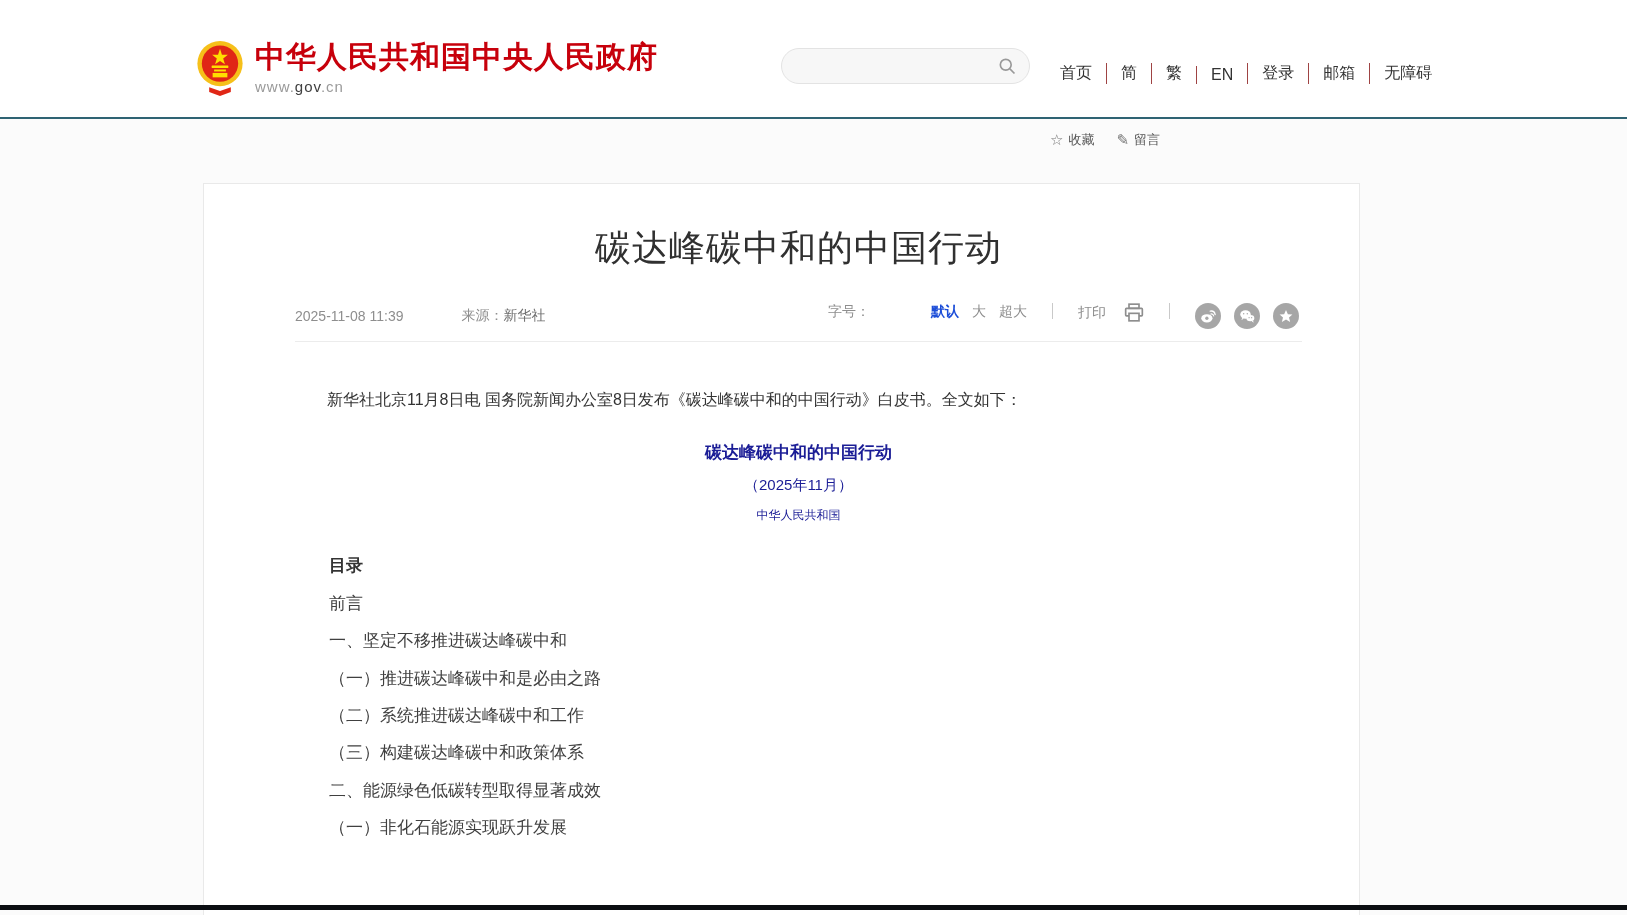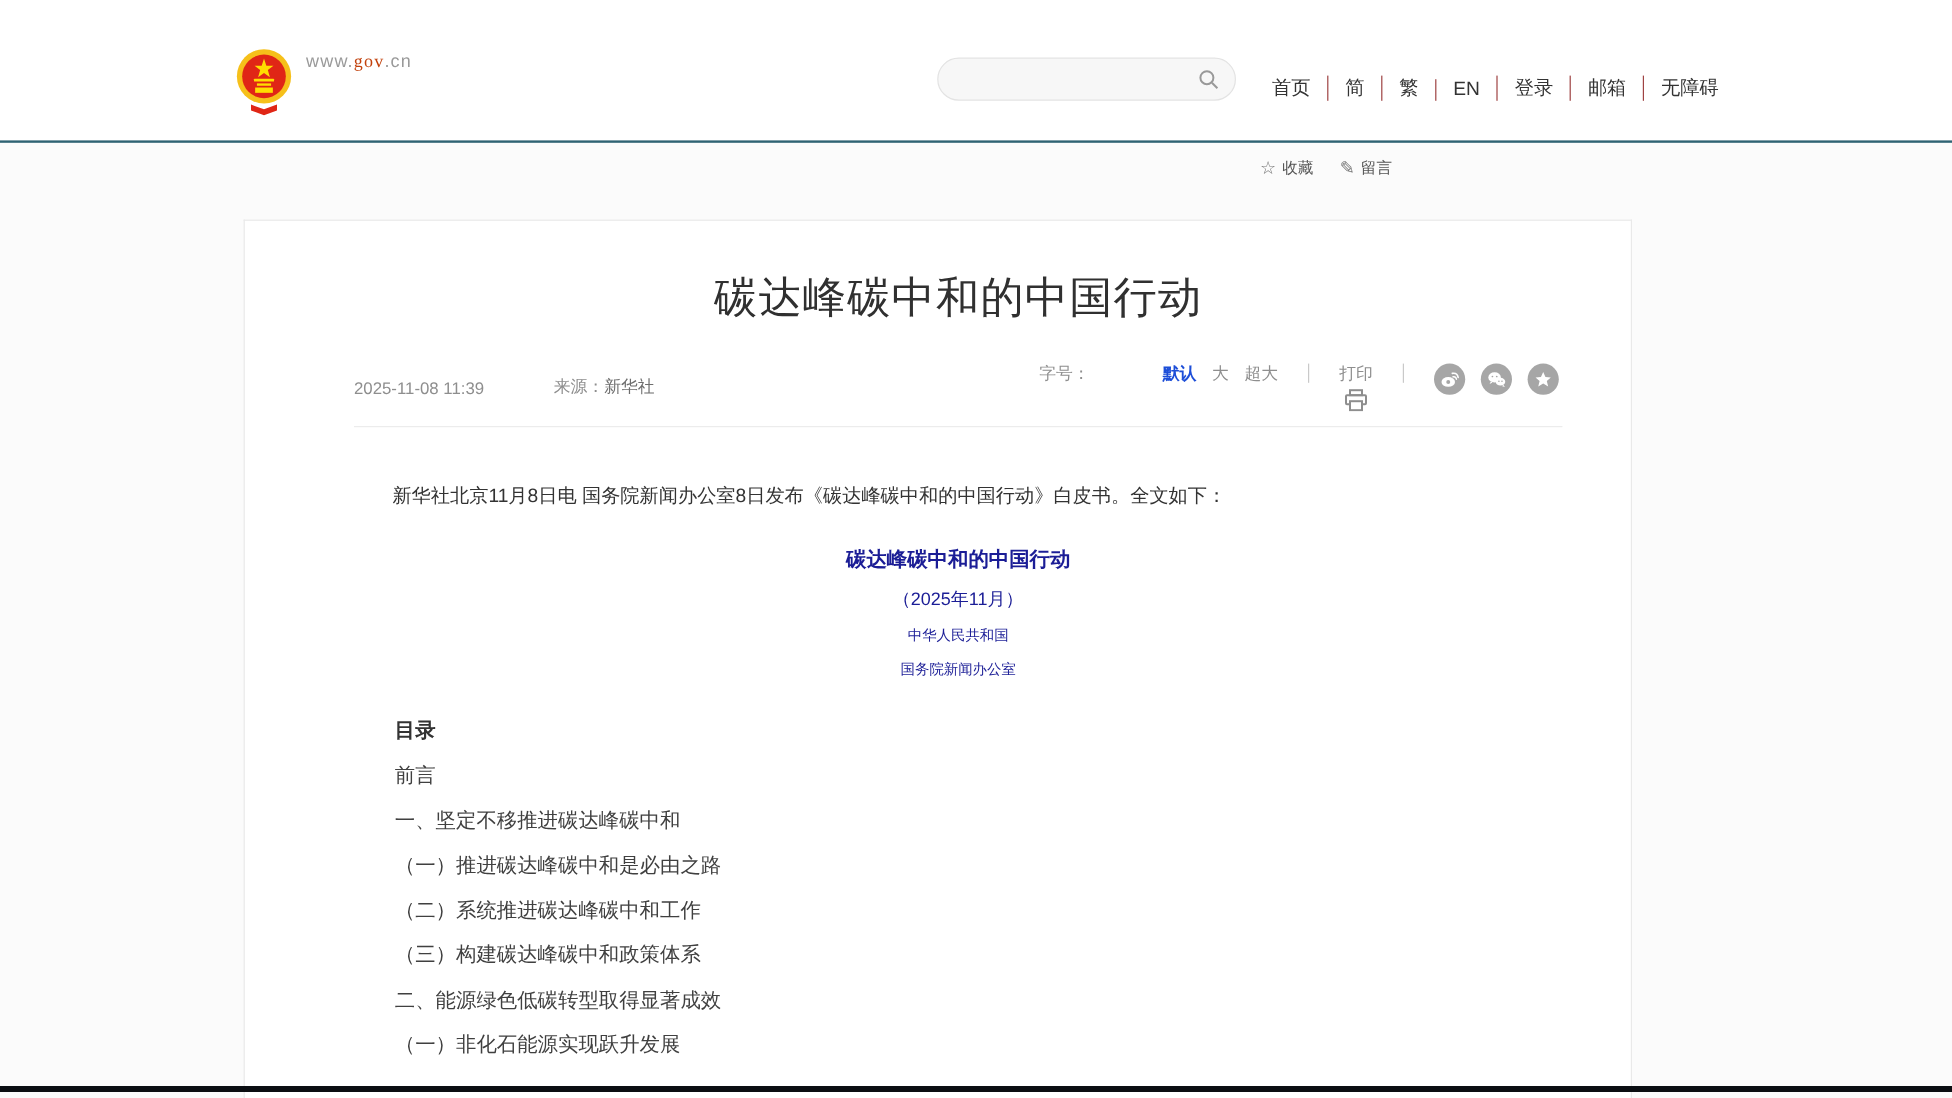--- a/index.html
+++ b/index.html
@@ -6,21 +6,21 @@
   html,body { width:1627px; height:915px; overflow:hidden;
     font-family:"Liberation Sans","DejaVu Sans",sans-serif; background:#fbfbfb; }
 
   
   .site-header { position:absolute; left:0; top:0; width:100%; height:119px;
     background:#fff; border-bottom:2px solid #2f6373; }
   .logo-group { position:absolute; left:195px; top:40px; display:flex; align-items:flex-start; }
   .emblem { width:50px; height:58px; margin-right:10px; }
   .site-title { font-size:30px; font-weight:bold; color:#c7000b; letter-spacing:1px; line-height:1.15; }
   .site-url { font-size:15px; color:#9a9a9a; margin-top:3px; letter-spacing:1px; }
-  .site-url .red { color:#c2410c;font-family:Liberation Serif, serif; }
+  .site-url .red { color:#404040; }
 
   .search-box { position:absolute; left:781px; top:48px; width:249px; height:36px;
     background:#f7f7f7; border:1px solid #e3e3e3; border-radius:18px;
     display:flex; align-items:center; padding:0 12px; }
   .search-box input { flex:1; border:none; outline:none; background:transparent;
     font-size:14px; color:#333; font-family:inherit; }
   .search-icon { width:20px; height:20px; flex:0 0 auto; }
 
   .top-nav { position:absolute; left:1060px; top:48px; height:36px;
     display:flex; align-items:flex-end; }
@@ -40,21 +40,21 @@
     color:#303030; letter-spacing:1px; }
 
   .meta-row { margin:30px 60px 0 57px; display:flex; justify-content:space-between;
     align-items:center; font-size:14px; color:#8e8e8e; }
   .meta-left { display:flex; align-items:center; gap:58px; }
   .meta-source b { font-weight:normal; color:#6e6e6e; }
   .meta-right { display:flex; align-items:flex-start; gap:13px; }
   .fs-default { color:#1d4ed8; font-weight:bold; cursor:pointer;margin-left:48px; }
   .fs-opt { cursor:pointer; }
   .meta-sep { width:1px; height:16px; background:#c9c9c9; margin:0 12px; }
-  .print-link { cursor:pointer; display:flex; align-items:center; gap:3px;flex-direction:column; }
+  .print-link { cursor:pointer; display:flex; align-items:center; gap:18px; }
   .share-circle { width:26px; height:26px; border-radius:50%; background:#a6a6a6;
     display:flex; align-items:center; justify-content:center; cursor:pointer; }
   .share-circle svg { width:18px; height:18px; }
   .meta-divider { height:1px; background:#ececec; margin:12px 57px 0 57px; }
 
   .article-body { padding:44px 57px 0 57px; font-size:16px; color:#333; }
   .lead-paragraph { text-indent:2em; line-height:1.8; }
 
   .doc-head { text-align:center; color:#1b1d96; }
   .doc-title { font-size:17px; font-weight:bold; margin-top:26px; }
@@ -76,20 +76,21 @@
     <svg class="emblem" viewBox="0 0 100 118">
       <circle cx="50" cy="48" r="46" fill="#f6c01a"></circle>
       <circle cx="50" cy="48" r="37" fill="#e02616"></circle>
       <polygon fill="#ffde00" points="50,18 54,30 66,30 56.5,37.5 60,49.5 50,42.5 40,49.5 43.5,37.5 34,30 46,30"></polygon>
       <rect x="33" y="52" width="34" height="5" rx="1" fill="#ffde00"></rect>
       <rect x="38" y="60" width="24" height="4" fill="#ffde00"></rect>
       <rect x="35" y="67" width="30" height="9" fill="#ffde00"></rect>
       <path d="M28 96 L50 104 L72 96 L72 106 L50 114 L28 106 Z" fill="#e02616"></path>
     </svg>
     <div>
+      <div class="site-title">中华人民共和国中央人民政府</div>
       <div class="site-url"><span>www.</span><span class="red">gov</span><span>.cn</span></div>
     </div>
   </div>
 
   <div class="search-box">
     <input type="text" placeholder="" style="">
     <svg class="search-icon" viewBox="0 0 24 24" fill="none" stroke="#999" stroke-width="2">
       <circle cx="10.5" cy="10.5" r="6.5"></circle>
         <line x1="15.5" y1="15.5" x2="21" y2="21"></line>
     </svg>
@@ -176,21 +177,20 @@
   </div>
   <div class="meta-divider"></div>
 
   <div class="article-body">
     <p class="lead-paragraph">新华社北京11月8日电 国务院新闻办公室8日发布《碳达峰碳中和的中国行动》白皮书。全文如下：</p>
 
     <div class="doc-head">
       <p class="doc-title">碳达峰碳中和的中国行动</p>
       <p class="doc-date">（2025年11月）</p>
       <p class="doc-issuer">中华人民共和国</p>
-      <p class="doc-issuer">国务院新闻办公室</p>
     </div>
 
     <p class="toc-heading">目录</p>
 
     <div>
 
         <p class="toc-item">前言</p>
 
         <p class="toc-item">一、坚定不移推进碳达峰碳中和</p>
 

